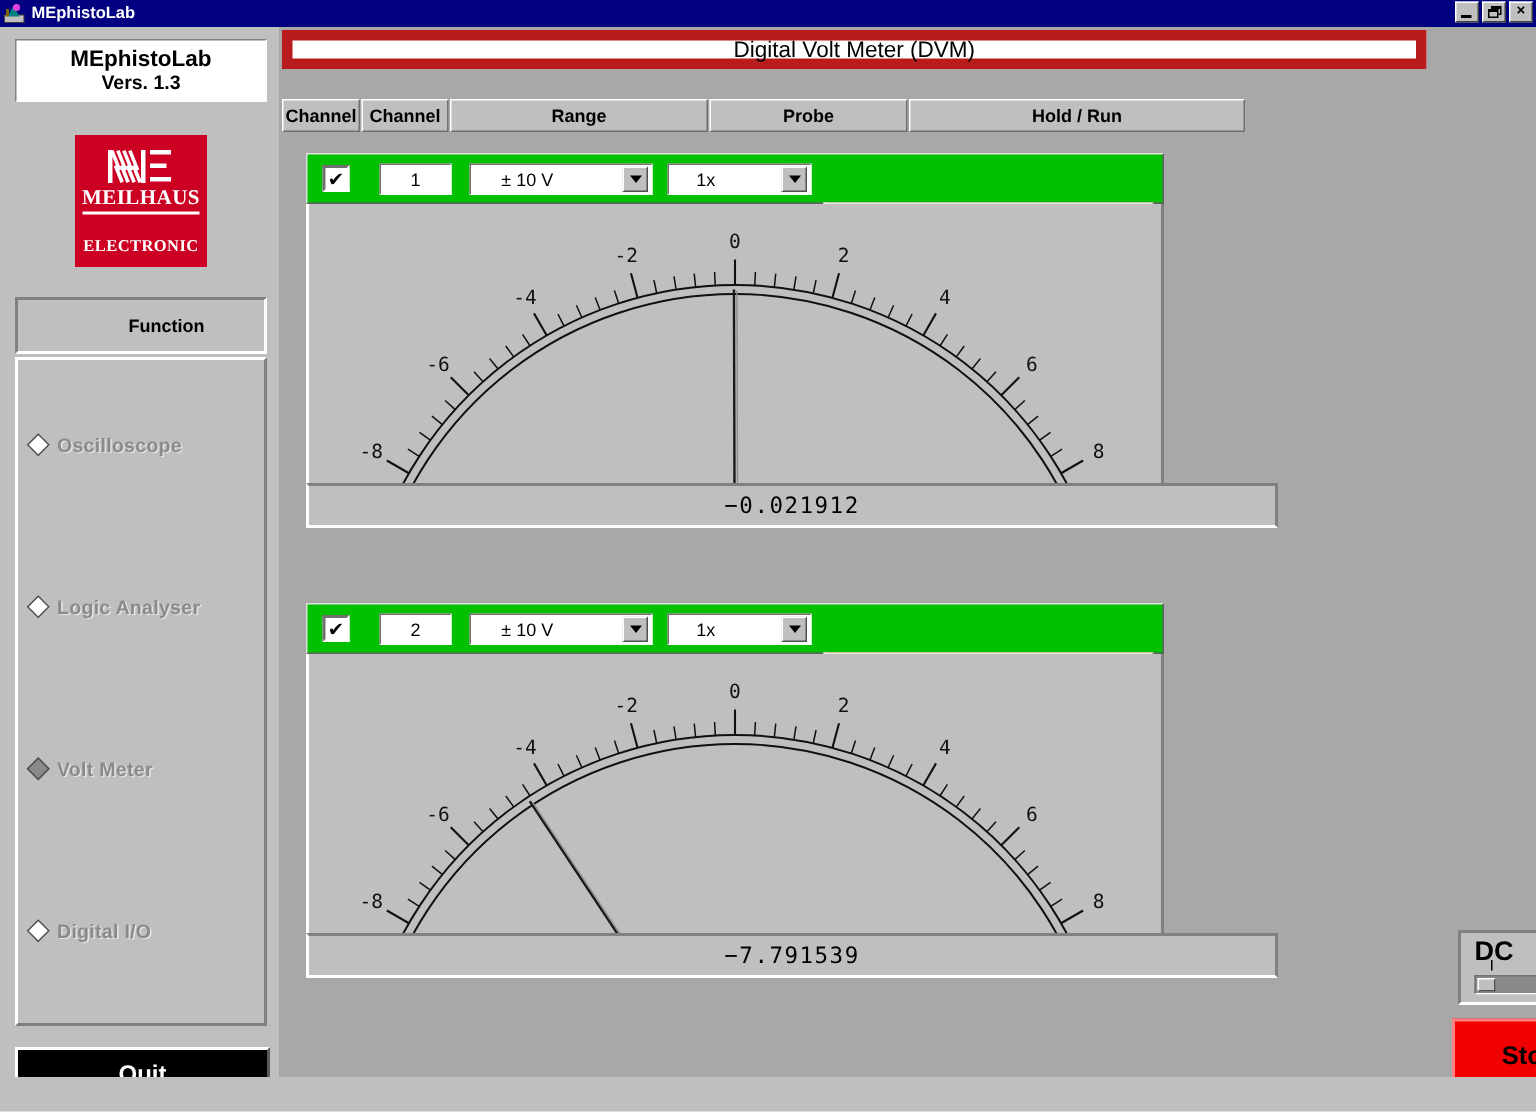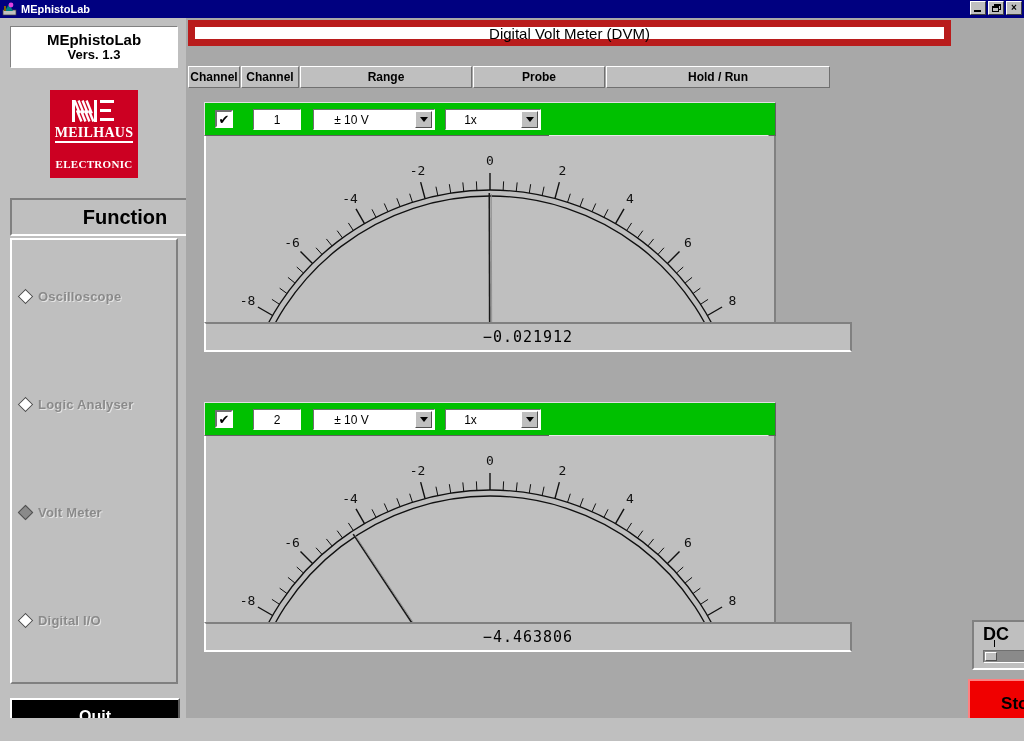--- a/index.html
+++ b/index.html
@@ -138,29 +138,29 @@
   #logo .logo-l2 {
     color: #ffffff; font-size: 11px; font-weight: bold;
     font-family: Liberation Serif, serif;
     letter-spacing: 0.3px;
     margin-top: 16px;
     line-height: 1;
   }
 
   #function-header {
     position: absolute; left: 10px; top: 180px;
-    width: 196px; height: 38px;
+    width: 168px; height: 38px;
     background: #bfbfbf;
     border-top: 2px solid #808080;
     border-left: 2px solid #808080;
     border-right: 2px solid #ffffff;
     border-bottom: 2px solid #ffffff;
     box-sizing: border-box;
     display: flex; align-items: center; justify-content: center;
-    font-size: 20px; font-weight: bold; color: #000; padding-left: 34px;
+    font-size: 12px; font-weight: bold; color: #000; padding-left: 34px;
   }
   #function-list {
     position: absolute; left: 10px; top: 220px;
     width: 168px; height: 446px;
     background: #bfbfbf;
     border-top: 2px solid #ffffff;
     border-left: 2px solid #ffffff;
     border-right: 2px solid #808080;
     border-bottom: 2px solid #808080;
     box-sizing: border-box;
@@ -697,21 +697,21 @@
               <line x1="518.33" y1="215.05" x2="526.73" y2="211.82" stroke="#101010" stroke-width="1"></line>
               <line x1="522.72" y1="227.44" x2="531.27" y2="224.66" stroke="#101010" stroke-width="1"></line>
               <line x1="526.45" y1="240.04" x2="542.87" y2="235.64" stroke="#101010" stroke-width="1.4"></line>
               <text x="554.46" y="236.53" text-anchor="middle" fill="#101010" font-size="13" font-family="&quot;DejaVu Sans Mono&quot;, monospace">10</text>
             </g>
           <line id="g2-needle" x1="147.20" y1="98.15" x2="284" y2="305" stroke="#1a1a1a" stroke-width="1.6"></line>
           <line id="g2-needle-hl" x1="149.20" y1="99.15" x2="286" y2="305" stroke="#8c8c8c" stroke-width="0.9"></line>
         </svg>
       </div>
 
-      <div class="value-bar">−4.463806</div>
+      <div class="value-bar">−7.791539</div>
     </div>
 
     <div id="acdc-panel">
       <span class="lbl lbl-dc">DC</span>
 
       <i class="tick tick-dc"></i>
 
       <div id="acdc-slider">
         <div class="thumb"></div>
       </div>

